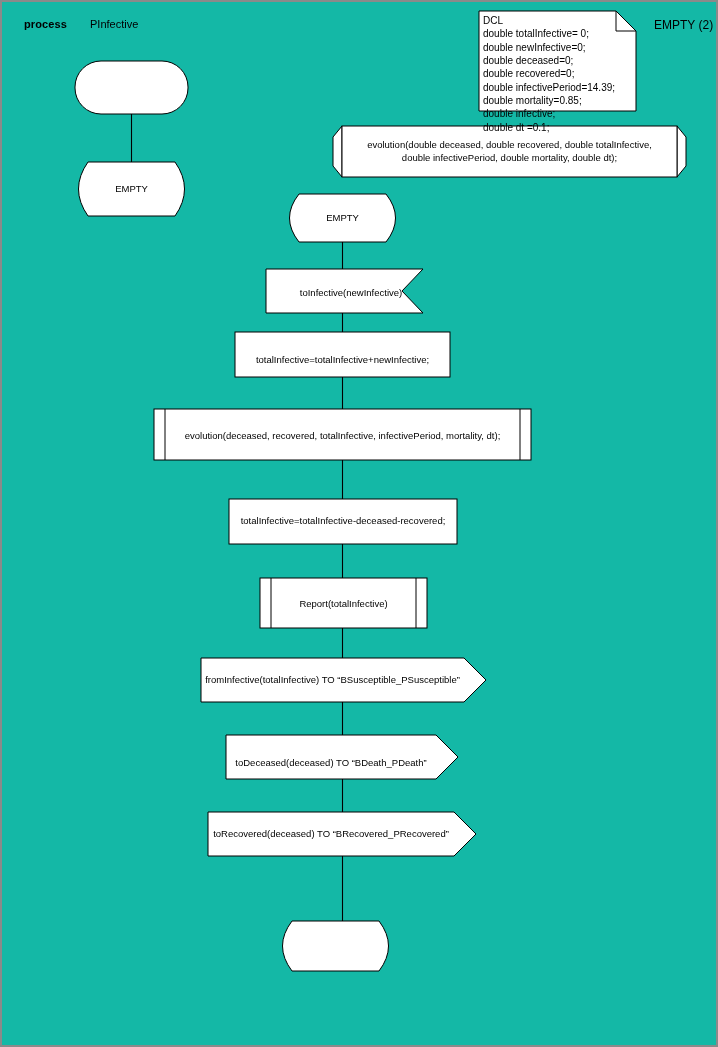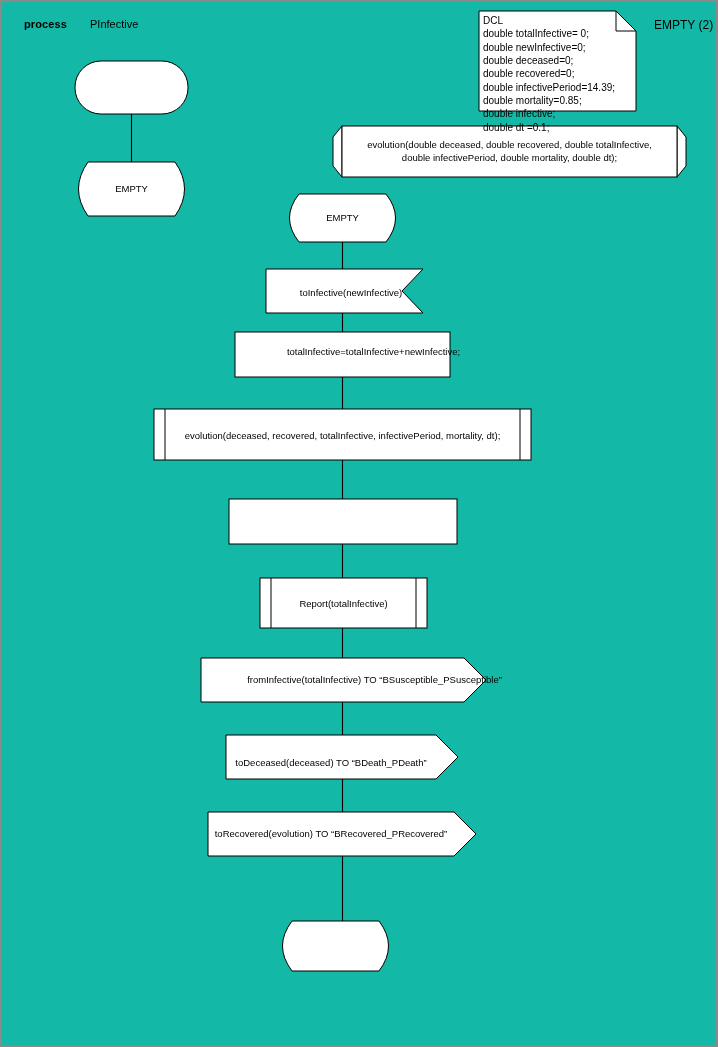--- a/index.html
+++ b/index.html
@@ -134,27 +134,28 @@
 
   <div class="sym-text" style="left:340px;top:124px;width:335px;height:51px;">evolution(double deceased, double recovered, double totalInfective,
 double infectivePeriod, double mortality, double dt);</div>
 
   <div class="sym-text" style="left:67px;top:160px;width:125px;height:54px;">EMPTY</div>
 
   <div class="sym-text" style="left:278px;top:192px;width:125px;height:48px;">EMPTY</div>
 
   <div class="sym-text" style="left:257px;top:267px;width:136px;height:48px;margin-left:24px;">toInfective(newInfective)</div>
 
-  <div class="sym-text" style="left:233px;top:328px;width:215px;height:45px;padding-left:31px;">totalInfective=totalInfective+newInfective;</div>
+  <div class="sym-text" style="left:233px;top:336px;width:215px;height:45px;">totalInfective=totalInfective+newInfective;</div>
 
   <div class="sym-text" style="left:163px;top:407px;width:355px;height:54px;">evolution(deceased, recovered, totalInfective, infectivePeriod, mortality, dt);</div>
 
+  <div class="sym-text" style="left:227px;top:497px;width:228px;height:45px;">totalInfective=totalInfective-deceased-recovered;</div>
 
   <div class="sym-text" style="left:269px;top:576px;width:145px;height:52px;">Report(totalInfective)</div>
 
-  <div class="sym-text" style="left:199px;top:656px;width:263px;height:44px;margin-left:42px;">fromInfective(totalInfective) TO “BSusceptible_PSusceptible”</div>
+  <div class="sym-text" style="left:199px;top:656px;width:263px;height:44px;">fromInfective(totalInfective) TO “BSusceptible_PSusceptible”</div>
 
   <div class="sym-text" style="left:224px;top:733px;width:210px;height:56px;">toDeceased(deceased) TO “BDeath_PDeath”</div>
 
-  <div class="sym-text" style="left:206px;top:810px;width:246px;height:44px;">toRecovered(evolution) TO “BRecovered_PRecovered”</div>
+  <div class="sym-text" style="left:206px;top:810px;width:246px;height:44px;">toRecovered(deceased) TO “BRecovered_PRecovered”</div>
 
 
 </div>
 
 </body></html>

